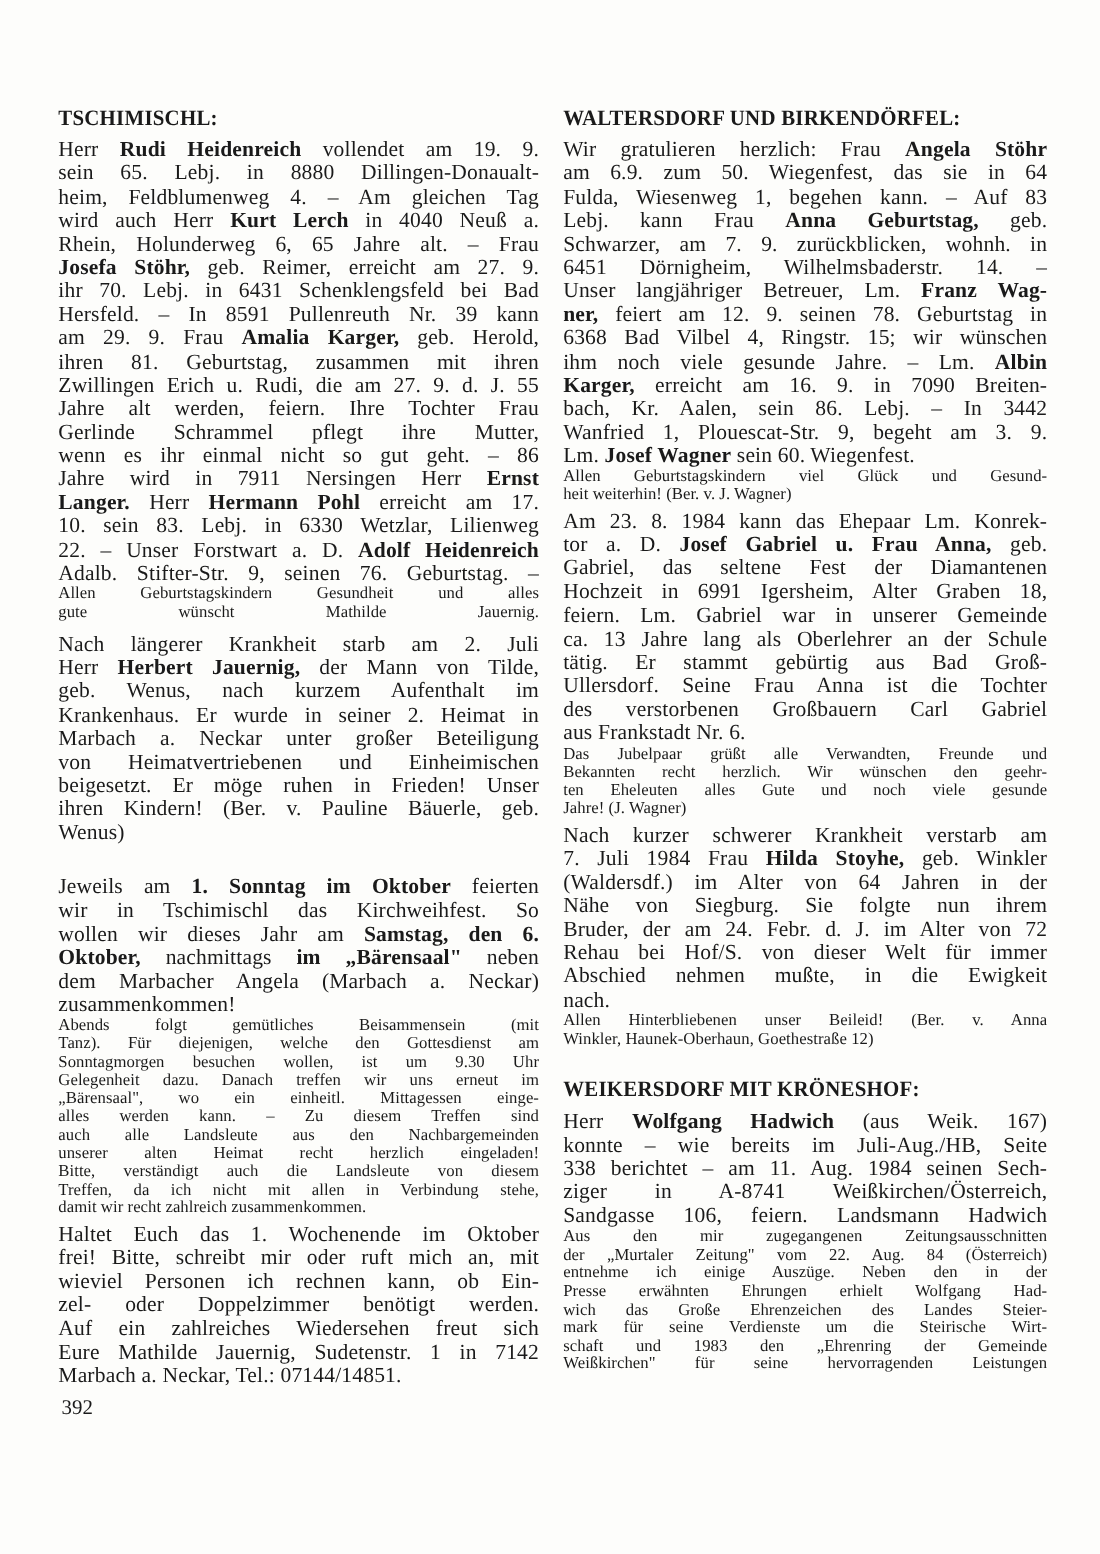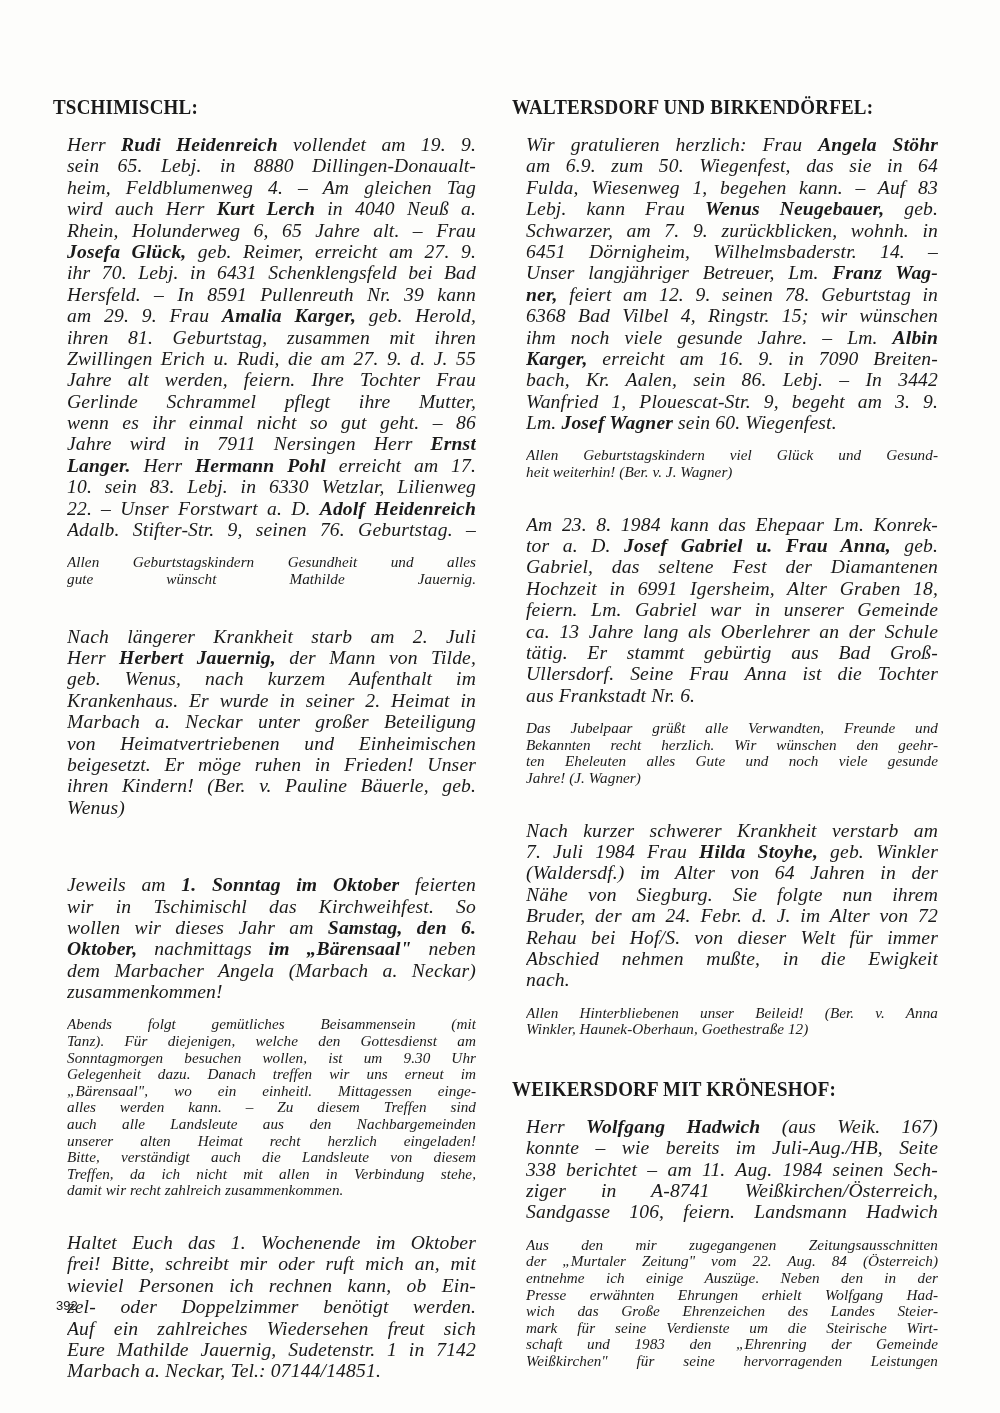--- a/index.html
+++ b/index.html
@@ -8,51 +8,51 @@
     font-family: "DejaVu Serif", "Liberation Serif", serif; color: #1a1a1a;
   }
   .col { position: absolute; top: 96px; width: 437px; }
   #left { left: 53px; }
   #right { left: 512px; width: 440px; }
   .heading {
     font-family: "Liberation Serif", "DejaVu Serif", serif; font-weight: bold;
     font-size: 19px; letter-spacing: 0.2px; margin: 0 0 6px 0; line-height: 24px;
     transform: scaleY(1.05);
   }
-  .para { margin: 14px; font-style: italic; }
+  .para { margin: 0; }
   .para .ln {
     display: block; font-family: "Liberation Serif", serif; font-size: 19.6px; line-height: 21.4px;
     text-align: justify; text-align-last: justify; white-space: nowrap; height: 21.4px; overflow: hidden;
     letter-spacing: 0.15px;
   }
   .para .ln.last { text-align-last: left; }
   .small .ln {
     font-size: 15.2px; line-height: 16.6px; height: 16.6px; letter-spacing: 0.05px;
   }
   b { font-weight: bold; }
   .gap-s { height: 5px; }
   .gap-m { height: 10px; }
   .gap-l { height: 28px; }
   .gap-h { height: 26px; }
   #page-number {
-    position: absolute; left: 56px; top: 1298px; font-family: Liberation Sans, sans-serif; font-size: 13px;
+    position: absolute; left: 56px; top: 1269px; font-family: Liberation Serif, serif; font-size: 19px;
   }
 </style>
 </head>
 <body>
 
 <div id="left" class="col">
   <div class="heading">TSCHIMISCHL:</div>
   <div class="para">
       <span class="ln">Herr <b>Rudi Heidenreich</b> vollendet am 19. 9.</span>
       <span class="ln">sein 65. Lebj. in 8880 Dillingen-Donaualt-</span>
       <span class="ln">heim, Feldblumenweg 4. – Am gleichen Tag</span>
       <span class="ln">wird auch Herr <b>Kurt Lerch</b> in 4040 Neuß a.</span>
       <span class="ln">Rhein, Holunderweg 6, 65 Jahre alt. – Frau</span>
-      <span class="ln"><b>Josefa Glück,</b> geb. Reimer, erreicht am 27. 9.</span>
+      <span class="ln"><b>Josefa Stöhr,</b> geb. Reimer, erreicht am 27. 9.</span>
       <span class="ln">ihr 70. Lebj. in 6431 Schenklengsfeld bei Bad</span>
       <span class="ln">Hersfeld. – In 8591 Pullenreuth Nr. 39 kann</span>
       <span class="ln">am 29. 9. Frau <b>Amalia Karger,</b> geb. Herold,</span>
       <span class="ln">ihren 81. Geburtstag, zusammen mit ihren</span>
       <span class="ln">Zwillingen Erich u. Rudi, die am 27. 9. d. J. 55</span>
       <span class="ln">Jahre alt werden, feiern. Ihre Tochter Frau</span>
       <span class="ln">Gerlinde Schrammel pflegt ihre Mutter,</span>
       <span class="ln">wenn es ihr einmal nicht so gut geht. – 86</span>
       <span class="ln">Jahre wird in 7911 Nersingen Herr <b>Ernst</b></span>
       <span class="ln"><b>Langer.</b> Herr <b>Hermann Pohl</b> erreicht am 17.</span>
@@ -109,21 +109,21 @@
       <span class="ln last">Marbach a. Neckar, Tel.: 07144/14851.</span>
     </div>
 </div>
 
 <div id="right" class="col">
   <div class="heading">WALTERSDORF UND BIRKENDÖRFEL:</div>
   <div class="para">
       <span class="ln">Wir gratulieren herzlich: Frau <b>Angela Stöhr</b></span>
       <span class="ln">am 6.9. zum 50. Wiegenfest, das sie in 64</span>
       <span class="ln">Fulda, Wiesenweg 1, begehen kann. – Auf 83</span>
-      <span class="ln">Lebj. kann Frau <b>Wenus Neugebauer,</b> geb.</span>
+      <span class="ln">Lebj. kann Frau <b>Anna Geburtstag,</b> geb.</span>
       <span class="ln">Schwarzer, am 7. 9. zurückblicken, wohnh. in</span>
       <span class="ln">6451 Dörnigheim, Wilhelmsbaderstr. 14. –</span>
       <span class="ln">Unser langjähriger Betreuer, Lm. <b>Franz Wag-</b></span>
       <span class="ln"><b>ner,</b> feiert am 12. 9. seinen 78. Geburtstag in</span>
       <span class="ln">6368 Bad Vilbel 4, Ringstr. 15; wir wünschen</span>
       <span class="ln">ihm noch viele gesunde Jahre. – Lm. <b>Albin</b></span>
       <span class="ln"><b>Karger,</b> erreicht am 16. 9. in 7090 Breiten-</span>
       <span class="ln">bach, Kr. Aalen, sein 86. Lebj. – In 3442</span>
       <span class="ln">Wanfried 1, Plouescat-Str. 9, begeht am 3. 9.</span>
       <span class="ln last">Lm. <b>Josef Wagner</b> sein 60. Wiegenfest.</span>
@@ -135,20 +135,21 @@
   <div class="gap-s"></div>
   <div class="para">
       <span class="ln">Am 23. 8. 1984 kann das Ehepaar Lm. Konrek-</span>
       <span class="ln">tor a. D. <b>Josef Gabriel u. Frau Anna,</b> geb.</span>
       <span class="ln">Gabriel, das seltene Fest der Diamantenen</span>
       <span class="ln">Hochzeit in 6991 Igersheim, Alter Graben 18,</span>
       <span class="ln">feiern. Lm. Gabriel war in unserer Gemeinde</span>
       <span class="ln">ca. 13 Jahre lang als Oberlehrer an der Schule</span>
       <span class="ln">tätig. Er stammt gebürtig aus Bad Groß-</span>
       <span class="ln">Ullersdorf. Seine Frau Anna ist die Tochter</span>
+      <span class="ln">des verstorbenen Großbauern Carl Gabriel</span>
       <span class="ln last">aus Frankstadt Nr. 6.</span>
     </div>
   <div class="para small">
       <span class="ln">Das Jubelpaar grüßt alle Verwandten, Freunde und</span>
       <span class="ln">Bekannten recht herzlich. Wir wünschen den geehr-</span>
       <span class="ln">ten Eheleuten alles Gute und noch viele gesunde</span>
       <span class="ln last">Jahre! (J. Wagner)</span>
     </div>
   <div class="gap-s"></div>
   <div class="para">

